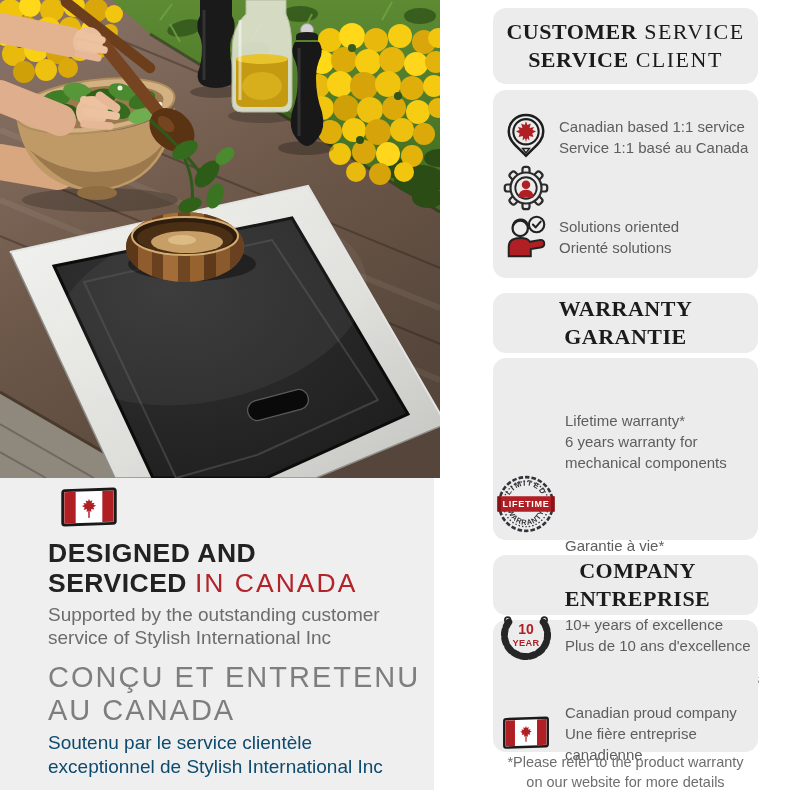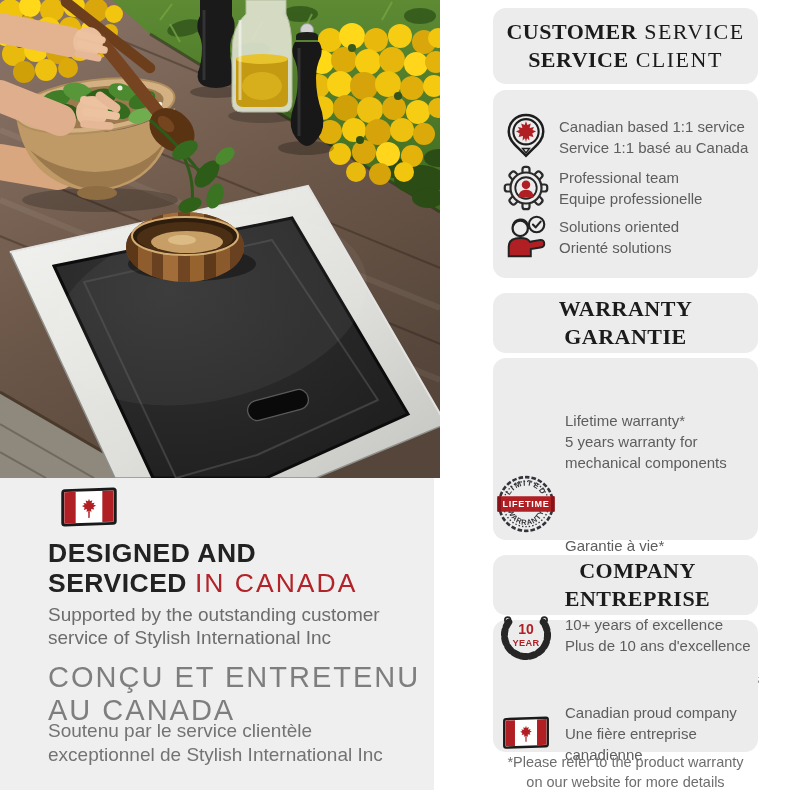--- a/index.html
+++ b/index.html
@@ -7,21 +7,21 @@
   .canvas{position:absolute;inset:0;width:800px;height:800px;background:#fff;}
   .photo{position:absolute;left:0;top:0;width:440px;height:478px;display:block;}
   
   .left-text{position:absolute;left:0;top:478px;width:434px;height:312px;background:#efefef;}
   .flag-lg{position:absolute;left:60px;top:8px;}
   .headline{position:absolute;left:48px;top:60px;font-size:26.5px;line-height:30px;font-weight:700;color:#222;letter-spacing:.5px;}
   .headline .red{font-weight:400;color:#b2232a;letter-spacing:2px;margin-left:8px;}
   .support{position:absolute;left:48px;font-size:19px;line-height:23px;color:#6c6c6c;white-space:pre;}
   .support.en{top:125px;}
   .fr-head{position:absolute;left:48px;top:183px;font-size:29px;line-height:33px;color:#7e7e7e;letter-spacing:2px;white-space:pre;}
-  .support.fr2{top:241px;line-height:24px;color:#737373;}
+  .support.fr2{top:253px;line-height:24px;color:#0c4a6e;}
   
   .panel{position:absolute;left:493px;width:265px;background:#ececec;border-radius:13px;box-sizing:border-box;}
   .panel.head{display:flex;flex-direction:column;justify-content:center;text-align:center;color:#1b1b1b;font-size:22px;line-height:28px;letter-spacing:.5px;font-family:Liberation Serif, serif;}
   .hb{font-weight:700;}
   .hl{font-weight:400;letter-spacing:1.5px;}
   .hl:not(:empty){margin-left:7px;}
   #p1h{top:8px;height:76px;}
   #p1b{top:90px;height:188px;padding:20px 8px;display:flex;flex-direction:column;justify-content:space-evenly;}
   #p2h{top:293px;height:60px;}
   #p2b{top:358px;height:182px;padding:10px 6px 8px 2px;display:flex;flex-direction:column;justify-content:space-between;}
@@ -349,22 +349,20 @@
     </div>
     <div class="item">
       <span class="ic">
         <svg width="48" height="48" viewBox="-26 -26 52 52">
           <use href="#gear8"></use>
           <circle r="11.6" fill="none" stroke="#262626" stroke-width="2"></circle>
           <circle cy="-3.5" r="4.6" fill="#b01f24"></circle>
           <path d="M-8.2 10.2 Q-8.2 1.8 0 1.8 Q8.2 1.8 8.2 10.2 Z" fill="#b01f24"></path>
         </svg>
       </span>
-      <div class="itxt">Professional team
-Equipe professionelle</div>
     </div>
     <div class="item">
       <span class="ic">
         <svg width="50" height="50" viewBox="0 0 52 52">
           <circle cx="20" cy="17" r="8" fill="#ececec" stroke="#222" stroke-width="2.4"></circle>
           <path d="M12.5 14 a8 8 0 0 1 15 -1.5" fill="none" stroke="#222" stroke-width="2.2"></path>
           <circle cx="37" cy="13" r="8" fill="#ececec" stroke="#222" stroke-width="2.2"></circle>
           <path d="M33.2 13 l2.8 3 l5.2 -6" fill="none" stroke="#222" stroke-width="2.2" stroke-linecap="round" stroke-linejoin="round"></path>
           <path d="M8 46 L8 36 Q8 27 20 27 Q28 27 30 31 L41 29 Q45 29 45 33 Q45 36.5 41 37 L31 38.5 L31 46 Z" fill="#b01f24" stroke="#222" stroke-width="2"></path>
         </svg>
@@ -392,21 +390,21 @@
           <text font-size="6.6" font-weight="bold" fill="#33343a" letter-spacing="1.1"><textPath href="#arcTop" startOffset="50%" text-anchor="middle">LIMITED</textPath></text>
           <text font-size="6.2" font-weight="bold" fill="#33343a" letter-spacing="0.7"><textPath href="#arcBot" startOffset="50%" text-anchor="middle">WARRANTY</textPath></text>
           <rect x="-24" y="-6.5" width="48" height="13" rx="1.2" fill="#b01f24"></rect>
           <rect x="-24" y="-6.5" width="3" height="13" fill="#871318"></rect>
           <rect x="21" y="-6.5" width="3" height="13" fill="#871318"></rect>
           <text y="2.6" font-size="7.6" font-weight="bold" fill="#ffffff" text-anchor="middle" letter-spacing="0.6">LIFETIME</text>
         </svg>
       </span>
       <div class="itxt">
         <div>Lifetime warranty*
-5 years warranty for
+6 years warranty for
 mechanical components</div>
         <div class="frgap">Garantie à vie*
 Garantie de 5 ans pour les
 composants mécaniques</div>
       </div>
     </div>
     <div class="item">
       <span class="ic big">
         <svg width="56" height="56" viewBox="-27 -27 54 54">
           <use href="#gear8" transform="scale(1.16)"></use>

